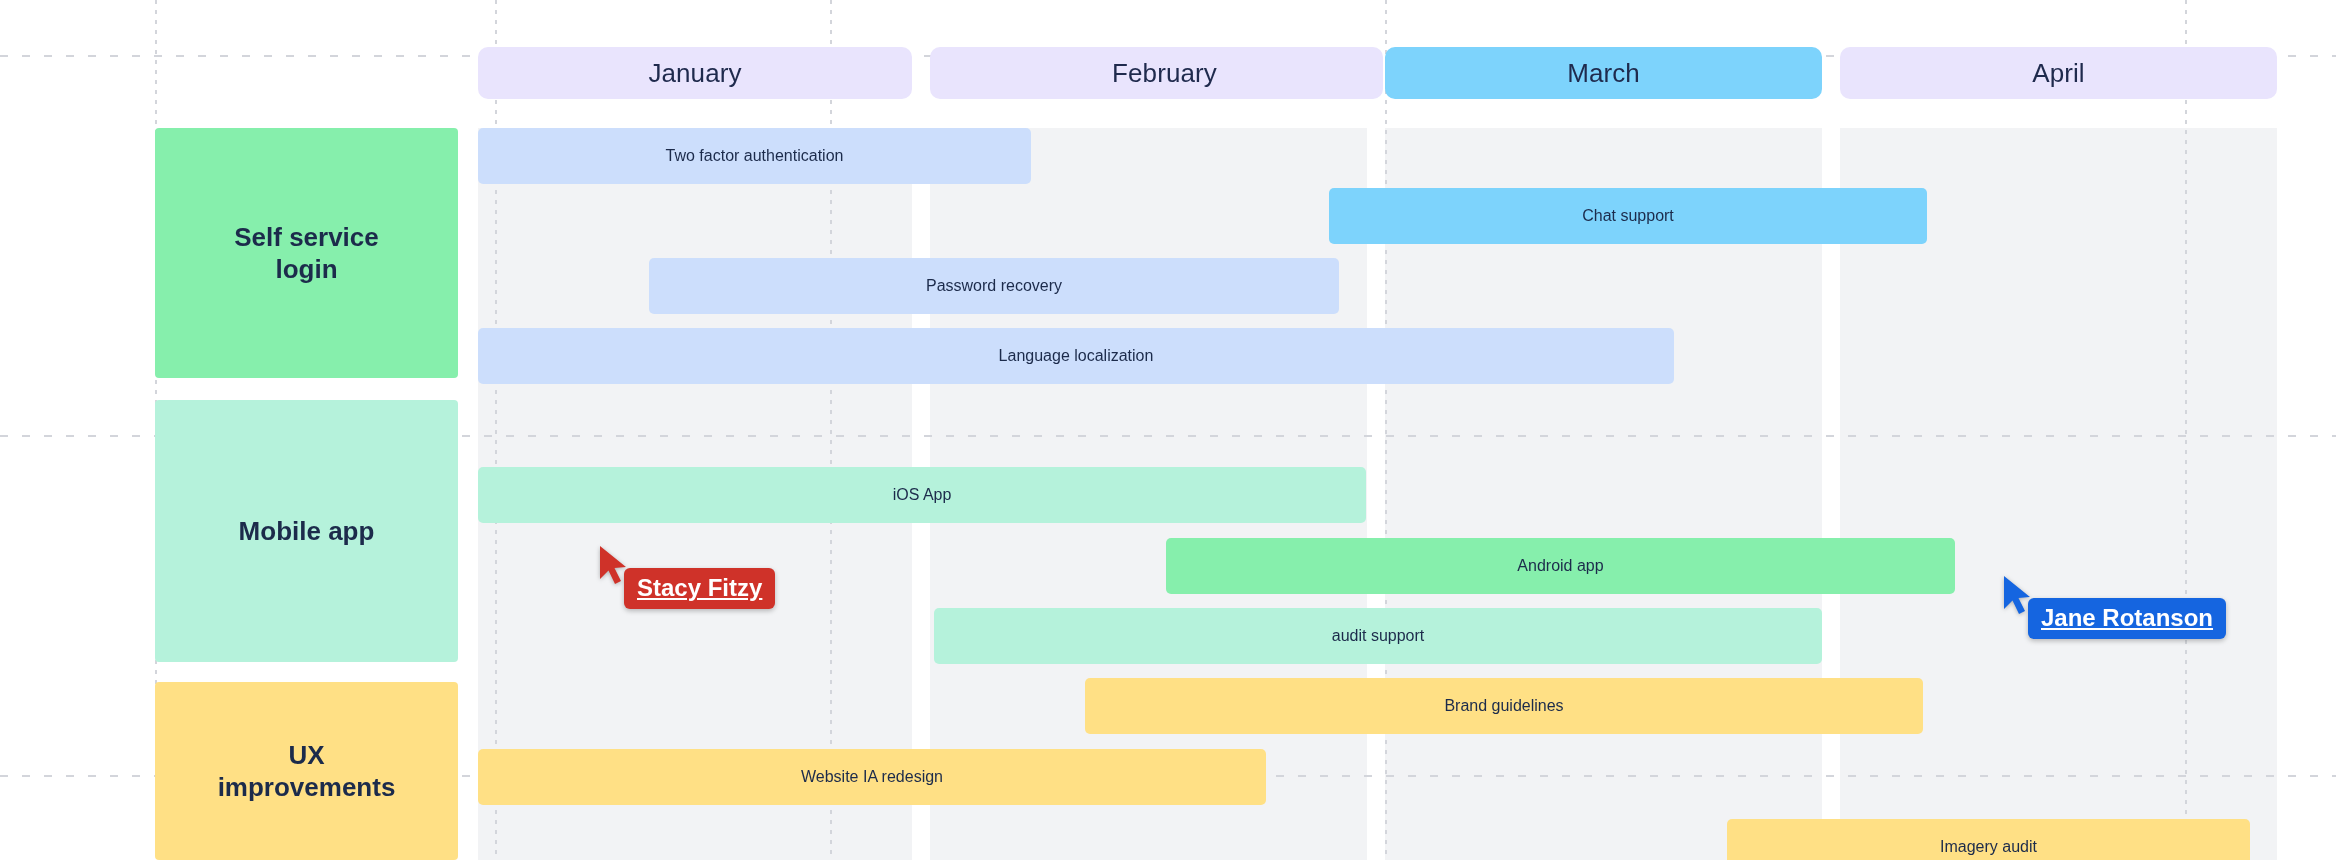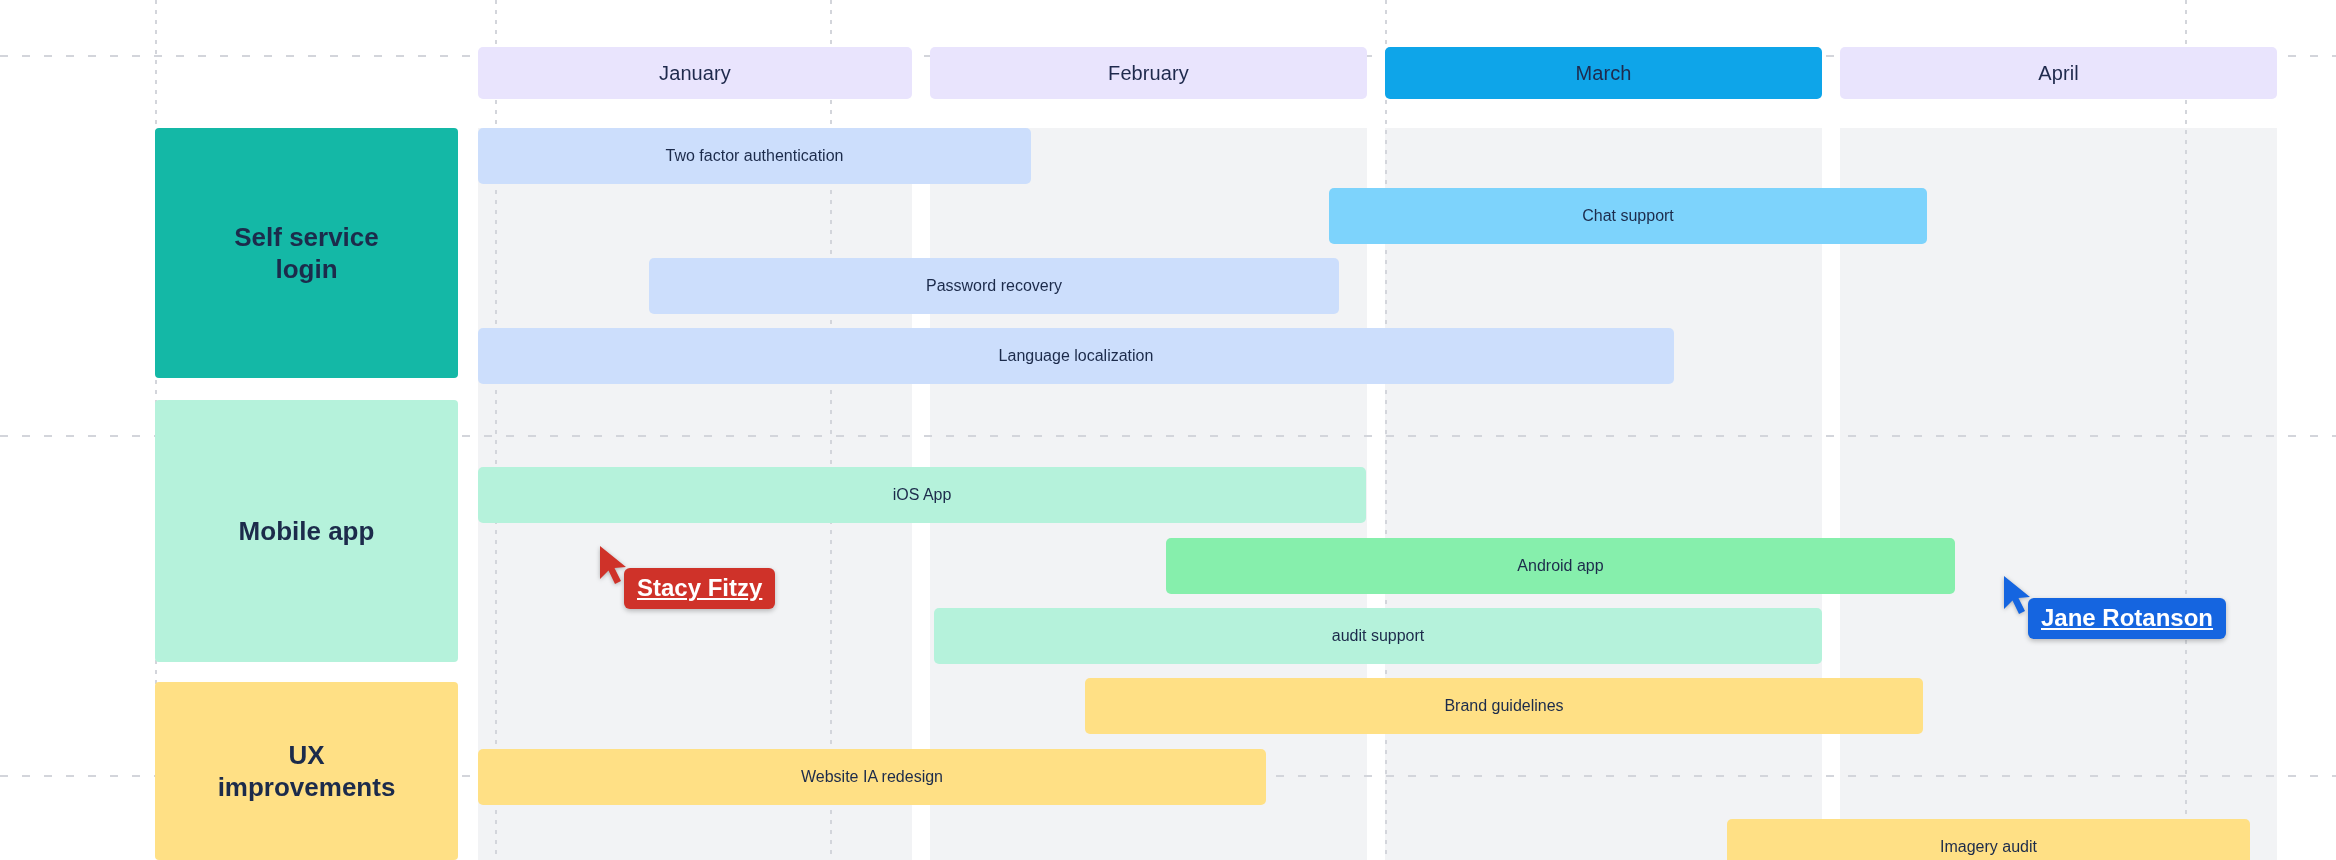--- a/index.html
+++ b/index.html
@@ -16,23 +16,23 @@
     background-size:2px 10px;}
   .hguide{position:absolute;left:0;width:2336px;height:2px;
     background-image:linear-gradient(to right,#d3d5db 0 8px,transparent 8px 22px);
     background-size:22px 2px;}
 
   
   .monthcol{position:absolute;background:#f2f3f5;}
 
   
   .month-head{
-    position:absolute;height:52px;background:#e9e4fd;border-radius:5px;
+    position:absolute;height:52px;background:#e9e4fd;border-radius:10px;
     display:flex;align-items:center;justify-content:center;
-    color:#1f2a4d;font-size:20px;font-weight:400;letter-spacing:.1px;
+    color:#1f2a4d;font-size:26px;font-weight:400;letter-spacing:.1px;
   }
 
   
   .lane{
     position:absolute;left:155px;width:303px;border-radius:4px;
     display:flex;align-items:center;justify-content:center;text-align:center;
     color:#1c2b4b;font-size:26px;font-weight:700;line-height:1.25;padding:0 14px;
     box-sizing:border-box;
   }
 
@@ -72,26 +72,26 @@
       <div class="vguide" style="left: 1385px;"></div>
       <div class="vguide" style="left: 2185px;"></div>
     </div>
   <div id="hguides">
       <div class="hguide" style="top: 55px;"></div>
       <div class="hguide" style="top: 435px;"></div>
       <div class="hguide" style="top: 775px;"></div>
     </div>
   <div id="month-heads">
       <div class="month-head" style="left: 478px; width: 434px; top: 47px; background: rgb(233, 228, 253); color: rgb(31, 42, 77);">January</div>
-      <div class="month-head" style="left: 930px; width: 437px; top: 47px; background: rgb(233, 228, 253); color: rgb(31, 42, 77);">February</div>
-      <div class="month-head" style="left: 1385px; width: 437px; top: 47px; background: #0ea5e9; color: rgb(31, 42, 77);">March</div>
+      <div class="month-head" style="left: 930px; width: 437px; top: 47px; background: rgb(233, 228, 253); color: rgb(31, 42, 77); padding-left: 16px;">February</div>
+      <div class="month-head" style="left: 1385px; width: 437px; top: 47px; background: #7dd3fc; color: rgb(31, 42, 77);">March</div>
       <div class="month-head" style="left: 1840px; width: 437px; top: 47px; background: rgb(233, 228, 253); color: rgb(31, 42, 77);">April</div>
     </div>
   <div id="lanes">
-      <div class="lane" style="top: 128px; height: 250px; background: #14b8a6;">Self service<br>login</div>
+      <div class="lane" style="top: 128px; height: 250px; background: #86efac;">Self service<br>login</div>
       <div class="lane" style="top: 400px; height: 262px; background: rgb(181, 242, 219);">Mobile app</div>
       <div class="lane" style="top: 682px; height: 178px; background: rgb(255, 224, 133);">UX<br>improvements</div>
     </div>
   <div id="bars">
       <div class="bar" style="left: 478px; top: 128px; width: 553px; background: rgb(204, 222, 252);">Two factor authentication</div>
       <div class="bar" style="left: 1320px; top: 188px; width: 598px; background: #7dd3fc; margin-left: 9px;">Chat support</div>
       <div class="bar" style="left: 649px; top: 258px; width: 690px; background: rgb(204, 222, 252);">Password recovery</div>
       <div class="bar" style="left: 478px; top: 328px; width: 1196px; background: rgb(204, 222, 252);">Language localization</div>
       <div class="bar" style="left: 478px; top: 467px; width: 888px; background: rgb(181, 242, 219);">iOS App</div>
       <div class="bar" style="left: 1166px; top: 538px; width: 789px; background: #86efac;">Android app</div>

